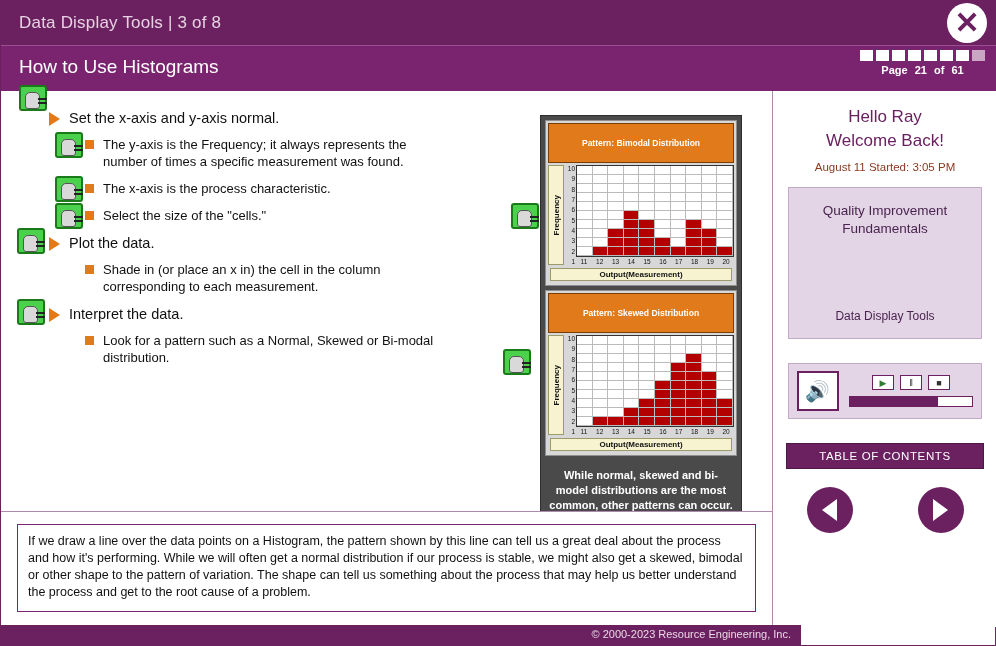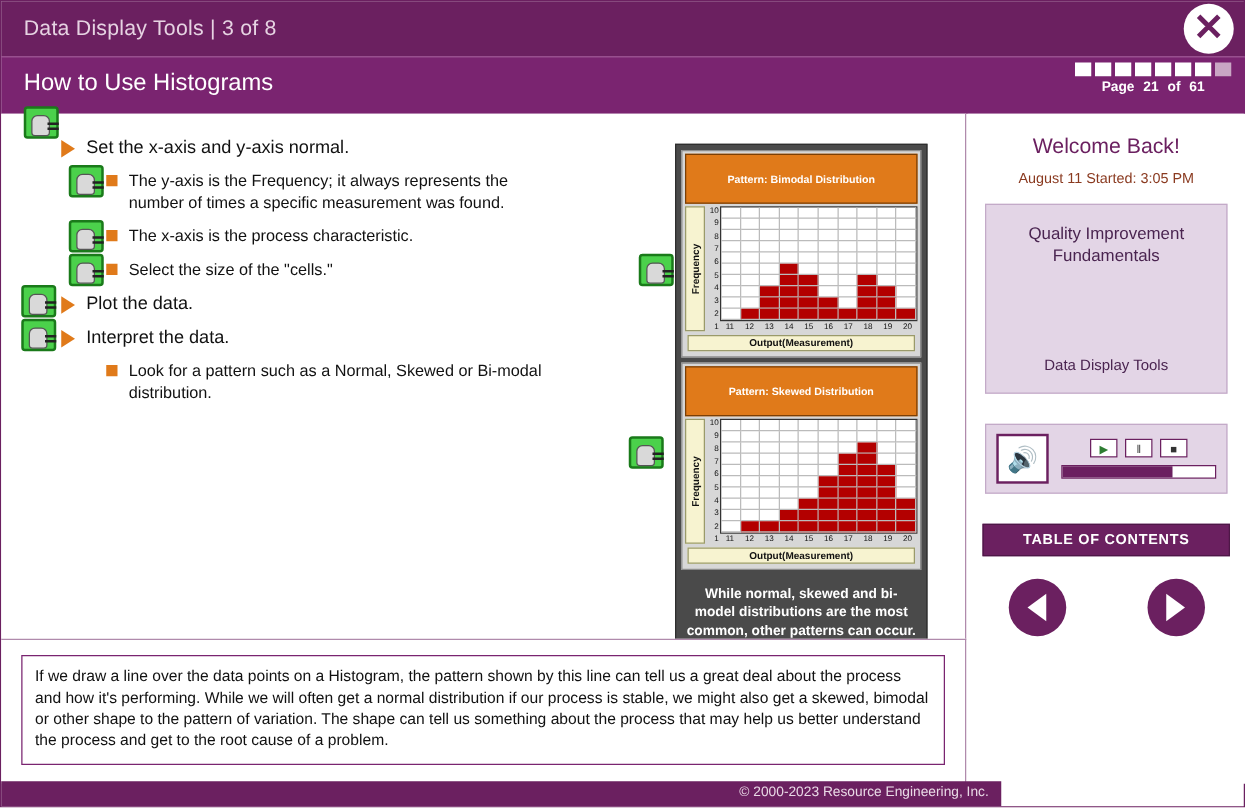--- a/index.html
+++ b/index.html
@@ -282,21 +282,20 @@
   .bar i { position: absolute; left: 0; top: 0; bottom: 0; width: 72%; background: #6b2060; }
 
   .toc {
     margin: 24px 12px 0 12px;
     background: #6b2060; color: #ffffff;
     border: 1px solid #4e1747;
     text-align: center;
     font-size: 11.5px; letter-spacing: .6px;
     padding: 6px 0;
     cursor: pointer;
-    font-weight: bold;
   }
 
   .navs { display: flex; justify-content: space-around; margin-top: 18px; }
   .nav {
     width: 46px; height: 46px; border-radius: 50%;
     background: #6b2060;
     display: flex; align-items: center; justify-content: center;
     cursor: pointer;
   }
   .nav .ar-l { width: 0; height: 0; border-right: 15px solid #ffffff; border-top: 11px solid transparent; border-bottom: 11px solid transparent; }
@@ -355,20 +354,24 @@
         </div>
         <div class="row l2">
           <div class="sq"></div>
           <div class="txt2">Select the size of the "cells."</div>
           <div class="hand" style="left: 44px; top: -4px;"></div>
         </div>
         <div class="row l1">
           <div class="tri"></div>
           <div class="txt1">Plot the data.</div>
           <div class="hand" style="left: 6px; top: -6px;"></div>
+        </div>
+        <div class="row l2">
+          <div class="sq"></div>
+          <div class="txt2">Shade in (or place an x in) the cell in the column corresponding to each measurement.</div>
         </div>
         <div class="row l1">
           <div class="tri"></div>
           <div class="txt1">Interpret the data.</div>
           <div class="hand" style="left: 6px; top: -6px;"></div>
         </div>
         <div class="row l2">
           <div class="sq"></div>
           <div class="txt2">Look for a pattern such as a Normal, Skewed or Bi-modal distribution.</div>
         </div>
@@ -657,20 +660,21 @@
     <div class="hand" style="left:510px; top:112px;"></div>
     <div class="hand" style="left:502px; top:258px;"></div>
   </div>
 
   <div class="bottombar">
     <div class="bottombox">If we draw a line over the data points on a Histogram, the pattern shown by this line can tell us a great deal about the process and how it's performing.  While we will often get a normal distribution if our process is stable, we might also get a skewed, bimodal or other shape to the pattern of variation.  The shape can tell us something about the process that may help us better understand the process and get to the root cause of a problem.</div>
   </div>
 
   <div class="rightcol">
     <div class="greet">
+      <div class="l">Hello Ray</div>
       <div class="l">Welcome Back!</div>
       <div class="started">August 11 Started: 3:05 PM</div>
     </div>
 
     <div class="coursebox">
       <div class="ctitle">Quality Improvement Fundamentals</div>
       <div class="lesson">
         <div>Data Display Tools</div>
       </div>
     </div>

